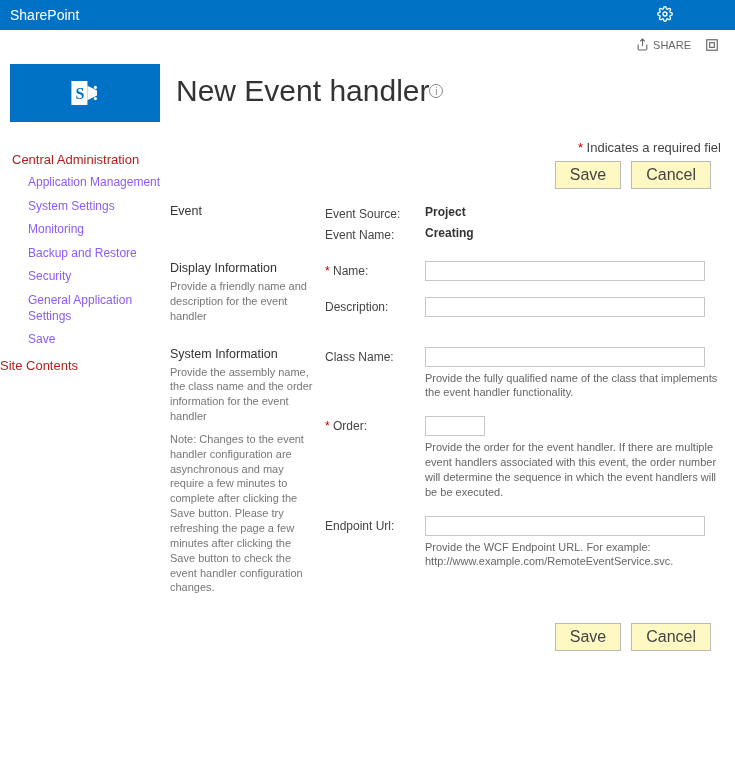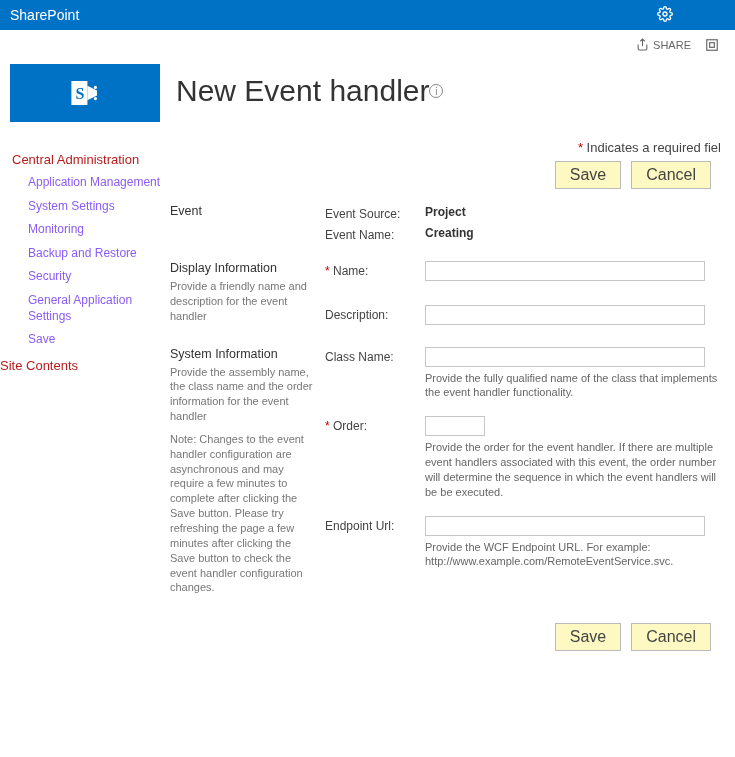--- a/index.html
+++ b/index.html
@@ -286,21 +286,21 @@
     <div class="form-section">
       <div class="section-desc">
         <h4>Display Information</h4>
         <p>Provide a friendly name and description for the event handler</p>
       </div>
       <div class="section-body">
         <div class="field-row">
           <div class="field-label"><span class="req-star">*</span> <span>Name:</span></div>
           <div class="field-value"><input type="text" class="txt" style=""></div>
         </div>
-        <div class="field-row" style="margin-top:24px;justify-content:space-between;">
+        <div class="field-row" style="margin-top:16px;justify-content:space-between;">
           <div class="field-label">Description:</div>
           <div class="field-value"><input type="text" class="txt" style=""></div>
         </div>
       </div>
     </div>
 
     <div class="form-section">
       <div class="section-desc">
         <h4>System Information</h4>
         <p>Provide the assembly name, the class name and the order information for the event handler</p>

